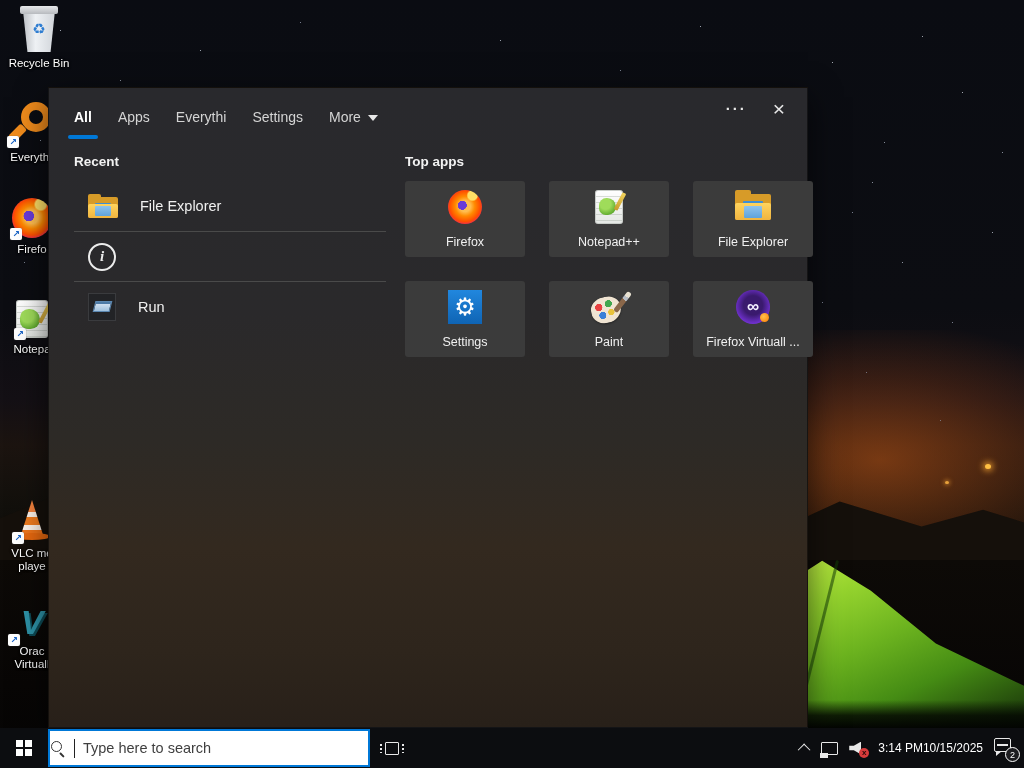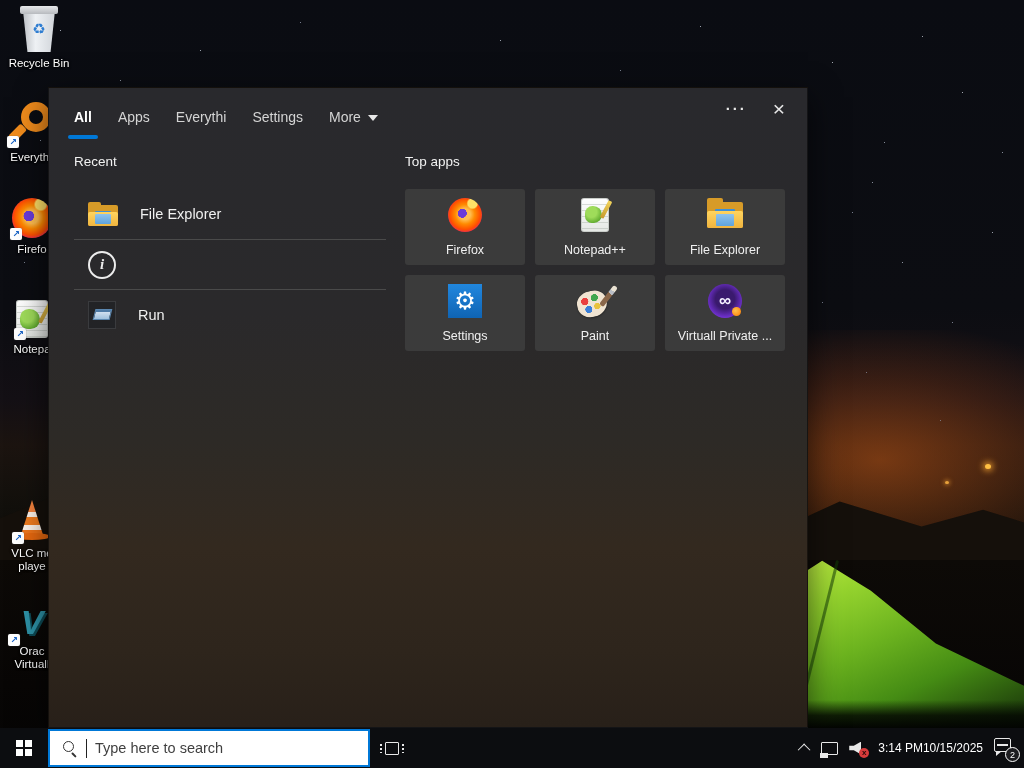--- a/index.html
+++ b/index.html
@@ -144,42 +144,42 @@
   .tab.active::after { content:""; position:absolute; left:-6px; right:-6px; bottom:-8px; height:4px;
     background:#0078d7; border-radius:2px; }
   .tab .dd-arrow { display:inline-block; margin-left:7px; width:0; height:0; border-left:5px solid transparent;
     border-right:5px solid transparent; border-top:6px solid #e8e8e8; vertical-align:middle; }
   .panel-actions { position:absolute; right:18px; top:10px; display:flex; gap:18px; align-items:center; }
   .ellipsis-btn { font-size:15px; letter-spacing:2px; font-weight:bold; color:#e8e8e8; padding:2px 4px; }
   .close-btn { font-size:21px; color:#e8e8e8; padding:0 4px; line-height:1; }
 
   .recent-col { position:absolute; left:25px; top:66px; width:312px; }
   .topapps-col { position:absolute; left:356px; top:66px; width:384px; }
-  .section-heading { font-size:13.5px; font-weight:normal; color:#f2f2f2; margin-bottom:20px; }
+  .section-heading { font-size:13.5px; font-weight:bold; color:#f2f2f2; margin-bottom:12px; }
   .recent-list { display:flex; flex-direction:column; }
   .recent-item { display:flex; align-items:center; height:50px; padding-left:14px; gap:22px; }
   .recent-item + .recent-item { border-top:1px solid #4a4a4a; }
   .recent-label { font-size:14.5px; color:#f0f0f0; white-space:nowrap; }
 
-  .tiles { display:grid; grid-template-columns:repeat(3,120px); grid-auto-rows:76px; gap:10px; }
+  .tiles { display:grid; grid-template-columns:repeat(3,120px); grid-auto-rows:76px; gap:24px; }
   .tile { background:#3b3b3b; border-radius:3px; display:flex; flex-direction:column; align-items:center;
     justify-content:flex-end; padding-bottom:8px; position:relative; }
   .tile .tile-icon { position:absolute; top:9px; left:50%; transform:translateX(-50%); }
   .tile-label { font-size:12.5px; color:#f0f0f0; max-width:110px; overflow:hidden; text-overflow:ellipsis;
     white-space:nowrap; }
 
   
   .taskbar { position:absolute; left:0; bottom:0; width:1024px; height:40px; background:#0c0d10; z-index:10;
     display:flex; align-items:center; }
   .start-btn { width:48px; height:40px; display:flex; align-items:center; justify-content:center; }
   .win-logo { width:16px; height:16px;
     background:linear-gradient(#fff,#fff) 0 0/7px 7px no-repeat, linear-gradient(#fff,#fff) 9px 0/7px 7px no-repeat,
       linear-gradient(#fff,#fff) 0 9px/7px 7px no-repeat, linear-gradient(#fff,#fff) 9px 9px/7px 7px no-repeat; }
   .search-box { position:absolute; left:48px; top:1px; width:322px; height:38px; background:#fff;
-    border:2px solid #0078d7; display:flex; align-items:center; padding-left:12px; gap:8px; }
+    border:2px solid #0078d7; display:flex; align-items:center; gap:8px; }
   .mag-icon { position:relative; width:16px; height:16px; }
   .mag-icon::before { content:""; position:absolute; left:1px; top:1px; width:9px; height:9px; border:1.6px solid #333;
     border-radius:50%; }
   .mag-icon::after { content:""; position:absolute; right:1px; bottom:0; width:6px; height:1.8px; background:#333;
     transform:rotate(45deg); border-radius:1px; }
   .text-cursor { width:1px; height:19px; background:#222; }
   .search-placeholder { font-size:14.5px; color:#3f3f3f; }
   .taskview-btn { position:absolute; left:372px; top:0; width:40px; height:40px; display:flex; align-items:center;
     justify-content:center; }
   .tv-icon { position:relative; width:14px; height:13px; border:1.6px solid #e8e8e8; border-radius:1px; }
@@ -349,21 +349,21 @@
               <span class="palette"></span>
               <span class="brush"></span>
             </span>
           <span class="tile-label">Paint</span>
         </div>
         <div class="tile">
           <span class="tile-icon icon-ffpriv">
               <span>∞</span>
               <span class="ember"></span>
             </span>
-          <span class="tile-label">Virtuall Private ...</span>
+          <span class="tile-label">Firefox Virtuall ...</span>
         </div>
       </div>
     </div>
   </div>
 
   <div class="taskbar">
     <div class="start-btn">
       <span class="win-logo"></span>
     </div>
     <div class="search-box">

